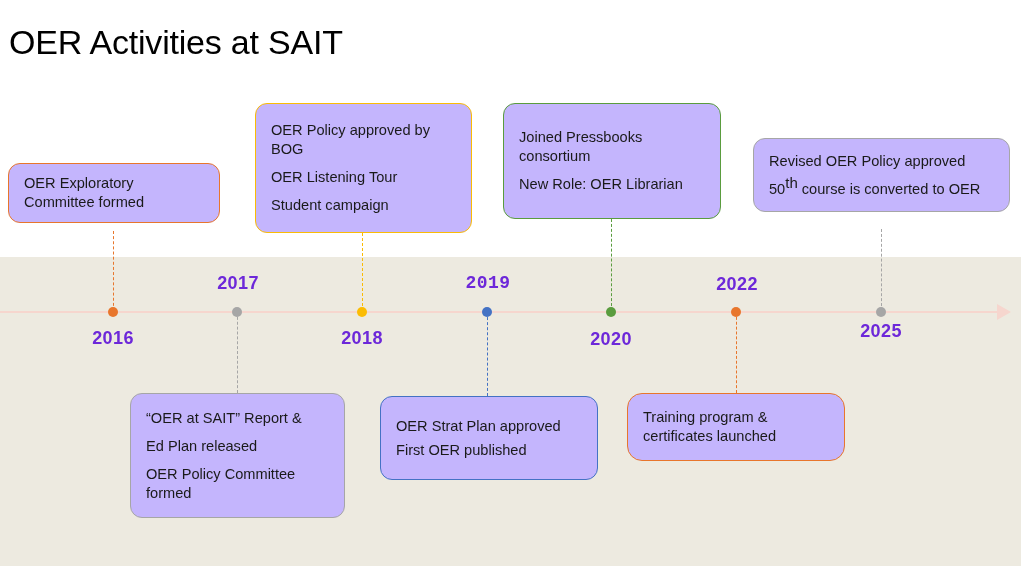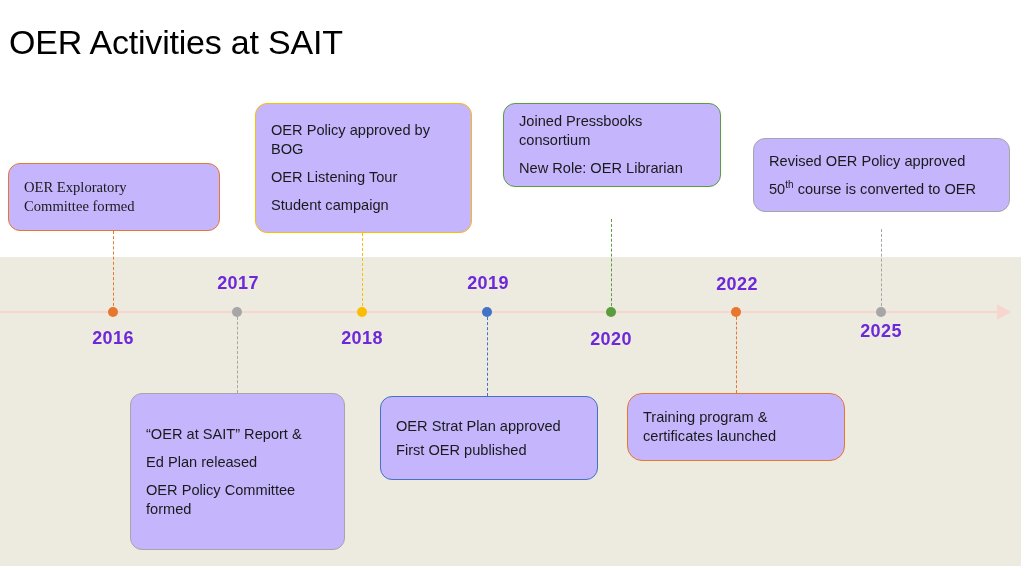--- a/index.html
+++ b/index.html
@@ -57,21 +57,21 @@
     padding:0;
   }
   .box .lines{
     position:absolute;left:15px;right:11px;top:50%;transform:translateY(-50%);
   }
   .box p{
     margin:0;font-size:14.6px;line-height:19px;color:#1a1a1a;
   }
   .box p + p{margin-top:9px;}
   .box p.tight + p.tight{margin-top:9px;}
-  sup{font-size:10px;vertical-align:super;line-height:0;margin-top:43px;}
+  sup{font-size:15px;vertical-align:super;line-height:0;margin-top:43px;}
 </style>
 </head>
 <body>
 
 <div id="slide">
 
   <div id="title">OER Activities at SAIT</div>
 
   <div id="band"></div>
 
@@ -90,55 +90,55 @@
   <div class="dot" style="left:237px;background:#A6A6A6;"></div>
   <div class="dot" style="left:362px;background:#FBBC04;"></div>
   <div class="dot" style="left:487px;background:#4472C4;"></div>
   <div class="dot" style="left:611px;background:#5A9C3E;"></div>
   <div class="dot" style="left:736px;background:#E8762C;"></div>
   <div class="dot" style="left:881px;background:#A6A6A6;"></div>
 
   <div class="year" style="left:113px;top:328px;">2016</div>
   <div class="year" style="left:238px;top:273px;">2017</div>
   <div class="year" style="left:362px;top:328px;">2018</div>
-  <div class="year" style="left:488px;top:273px;">2019</div>
+  <div class="year" style="left:488px;top:273px;font-family:Liberation Mono, monospace;">2019</div>
   <div class="year" style="left:611px;top:329px;">2020</div>
   <div class="year" style="left:737px;top:274px;">2022</div>
   <div class="year" style="left:881px;top:321px;">2025</div>
 
-  <div class="box" style="left:8px;top:163px;width:212px;height:68px;border-color:#E8762C;font-family:Liberation Serif, serif;">
+  <div class="box" style="left:8px;top:163px;width:212px;height:60px;border-color:#E8762C;">
     <div class="lines">
       <p class="tight">OER Exploratory</p>
       <p class="tight" style="margin-top:0;">Committee formed</p>
     </div>
   </div>
 
   <div class="box" style="left:255px;top:103px;width:217px;height:130px;border-color:#FBBC04;">
     <div class="lines">
       <p>OER Policy approved by BOG</p>
       <p>OER Listening Tour</p>
       <p>Student campaign</p>
     </div>
   </div>
 
-  <div class="box" style="left:503px;top:103px;width:218px;height:84px;border-color:#5A9C3E;">
+  <div class="box" style="left:503px;top:103px;width:218px;height:116px;border-color:#5A9C3E;">
     <div class="lines">
       <p>Joined Pressbooks consortium</p>
       <p>New Role: OER Librarian</p>
     </div>
   </div>
 
   <div class="box" style="left:753px;top:138px;width:257px;height:74px;border-color:#A6A6A6;">
     <div class="lines">
       <p>Revised OER Policy approved</p>
       <p><span>50</span><sup>th</sup><span> course is converted to OER</span></p>
     </div>
   </div>
 
-  <div class="box" style="left:130px;top:393px;width:215px;height:157px;border-color:#A6A6A6;">
+  <div class="box" style="left:130px;top:393px;width:215px;height:125px;border-color:#A6A6A6;">
     <div class="lines">
       <p>“OER at SAIT” Report &amp;</p>
       <p>Ed Plan released</p>
       <p>OER Policy Committee formed</p>
     </div>
   </div>
 
   <div class="box" style="left:380px;top:396px;width:218px;height:84px;border-color:#4472C4;text-decoration:underline;">
     <div class="lines">
       <p>OER Strat Plan approved</p>

